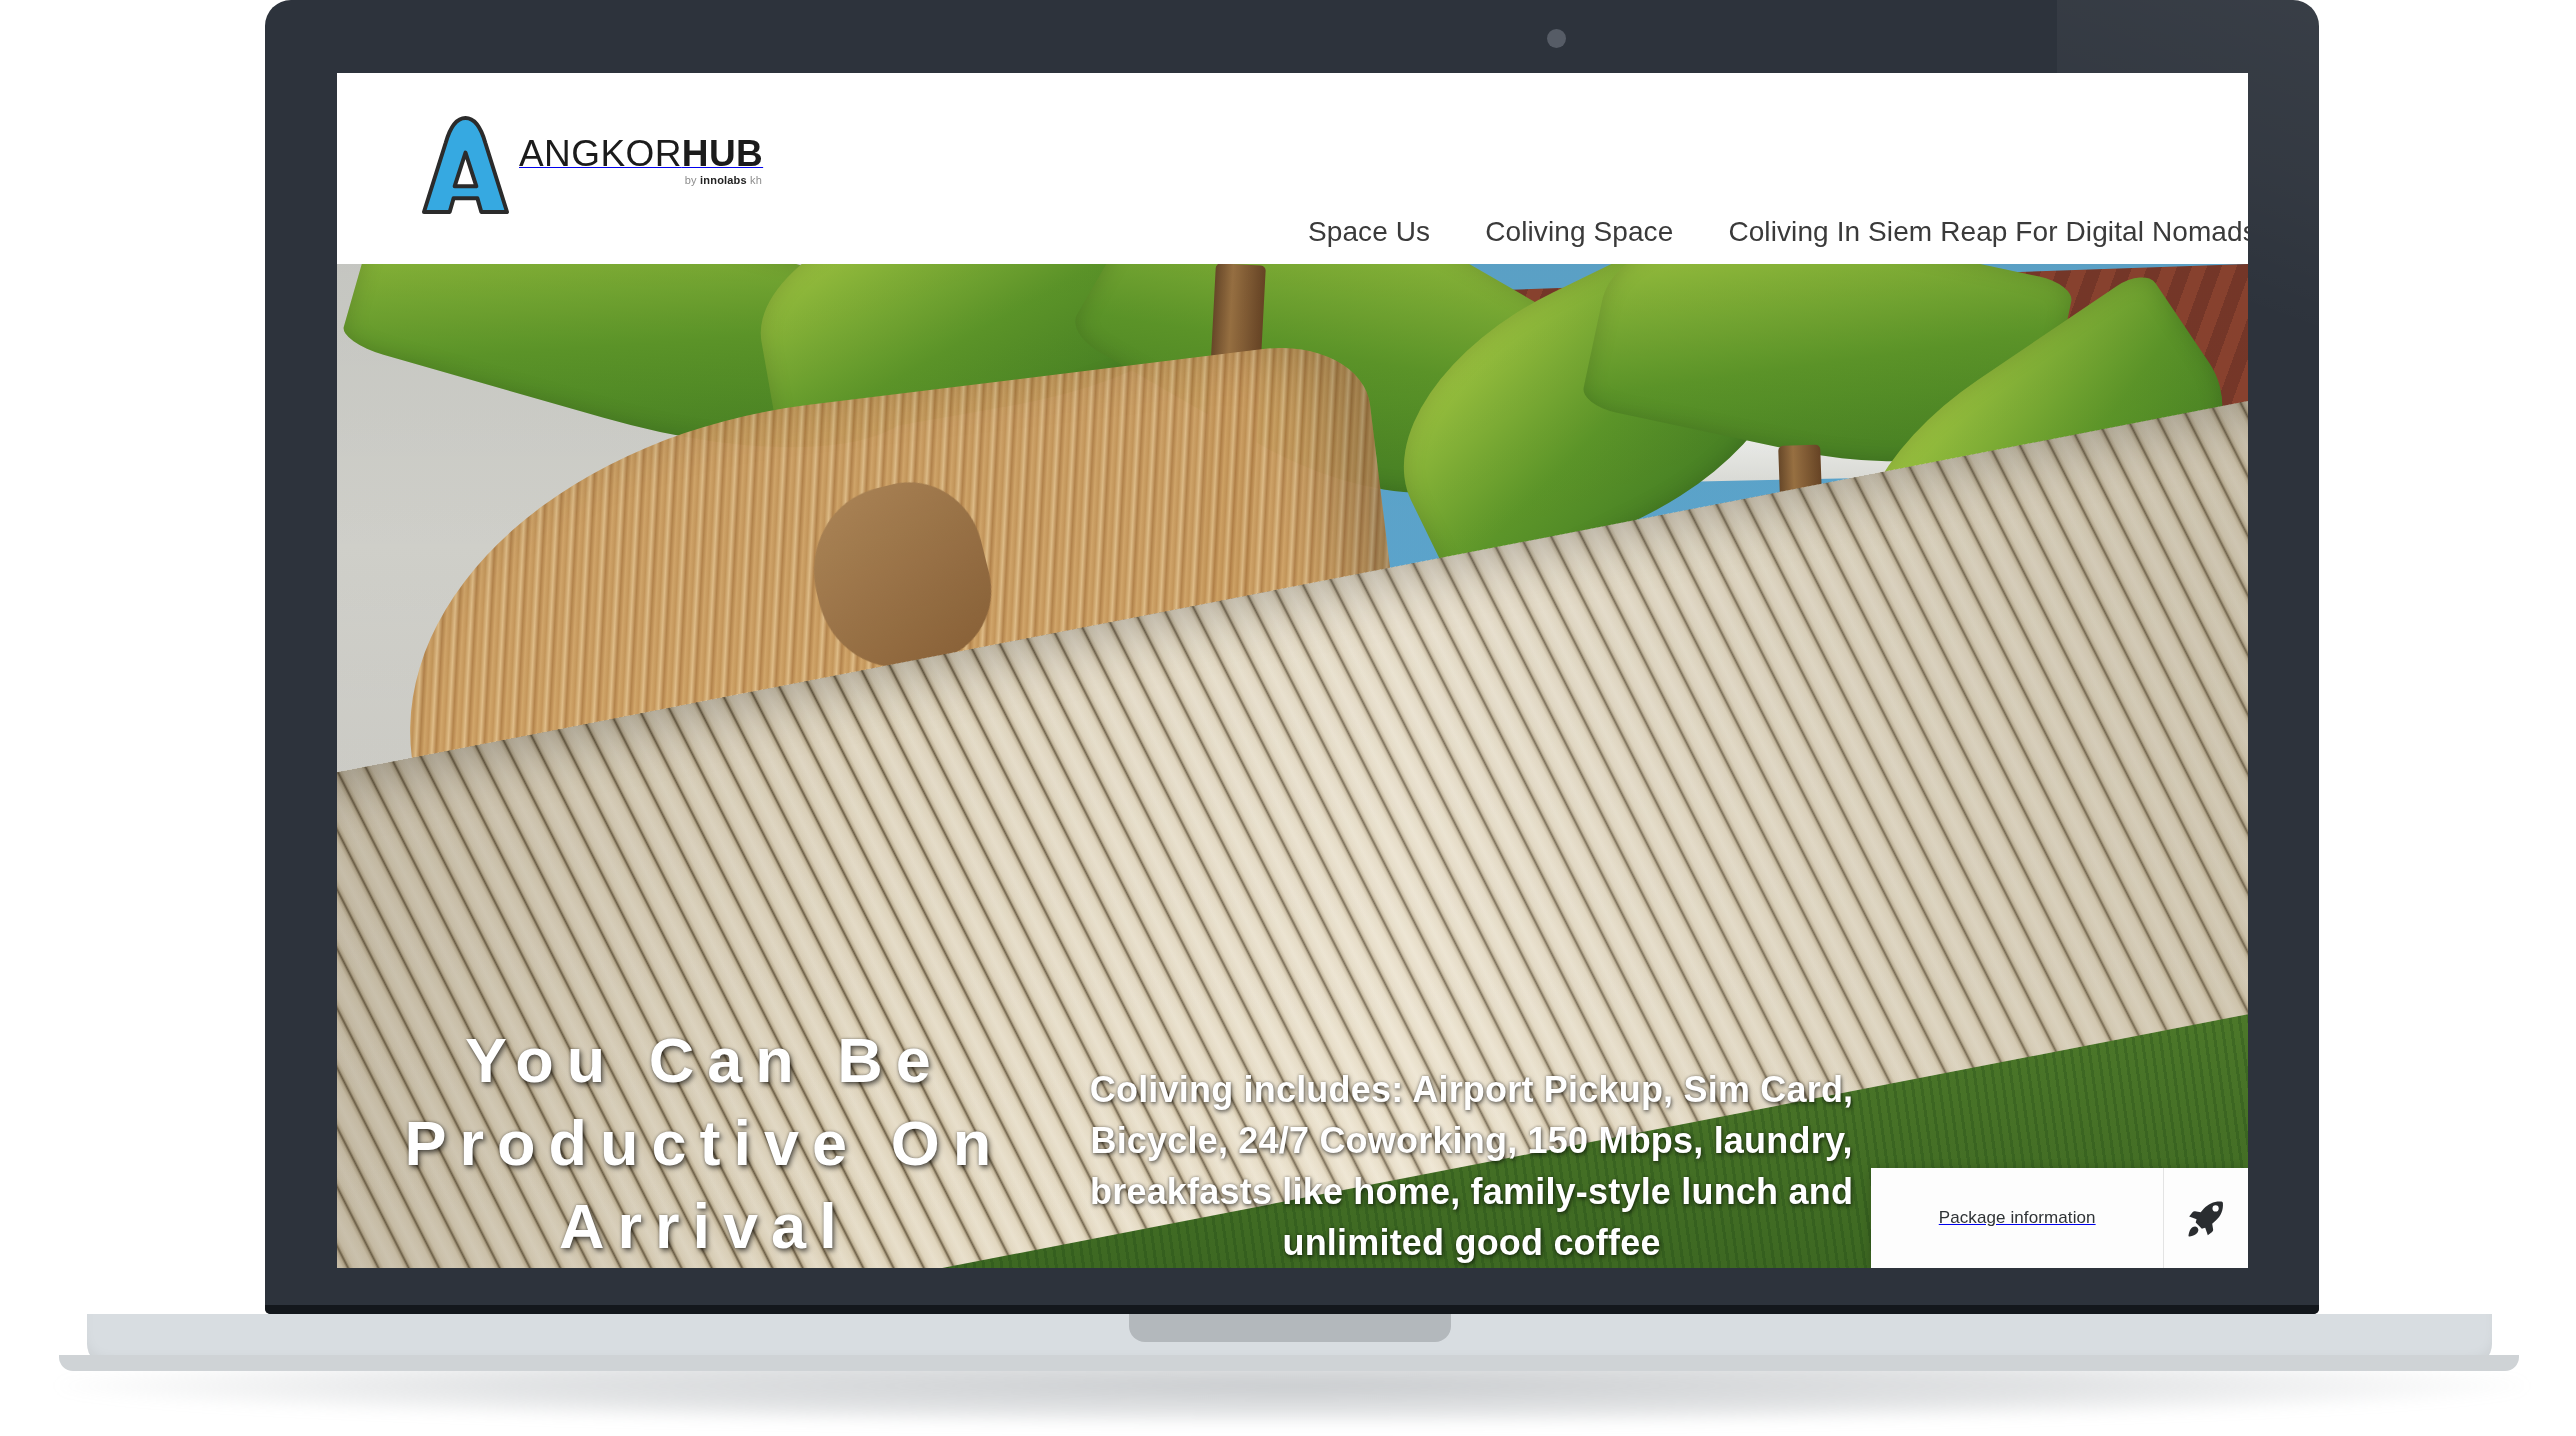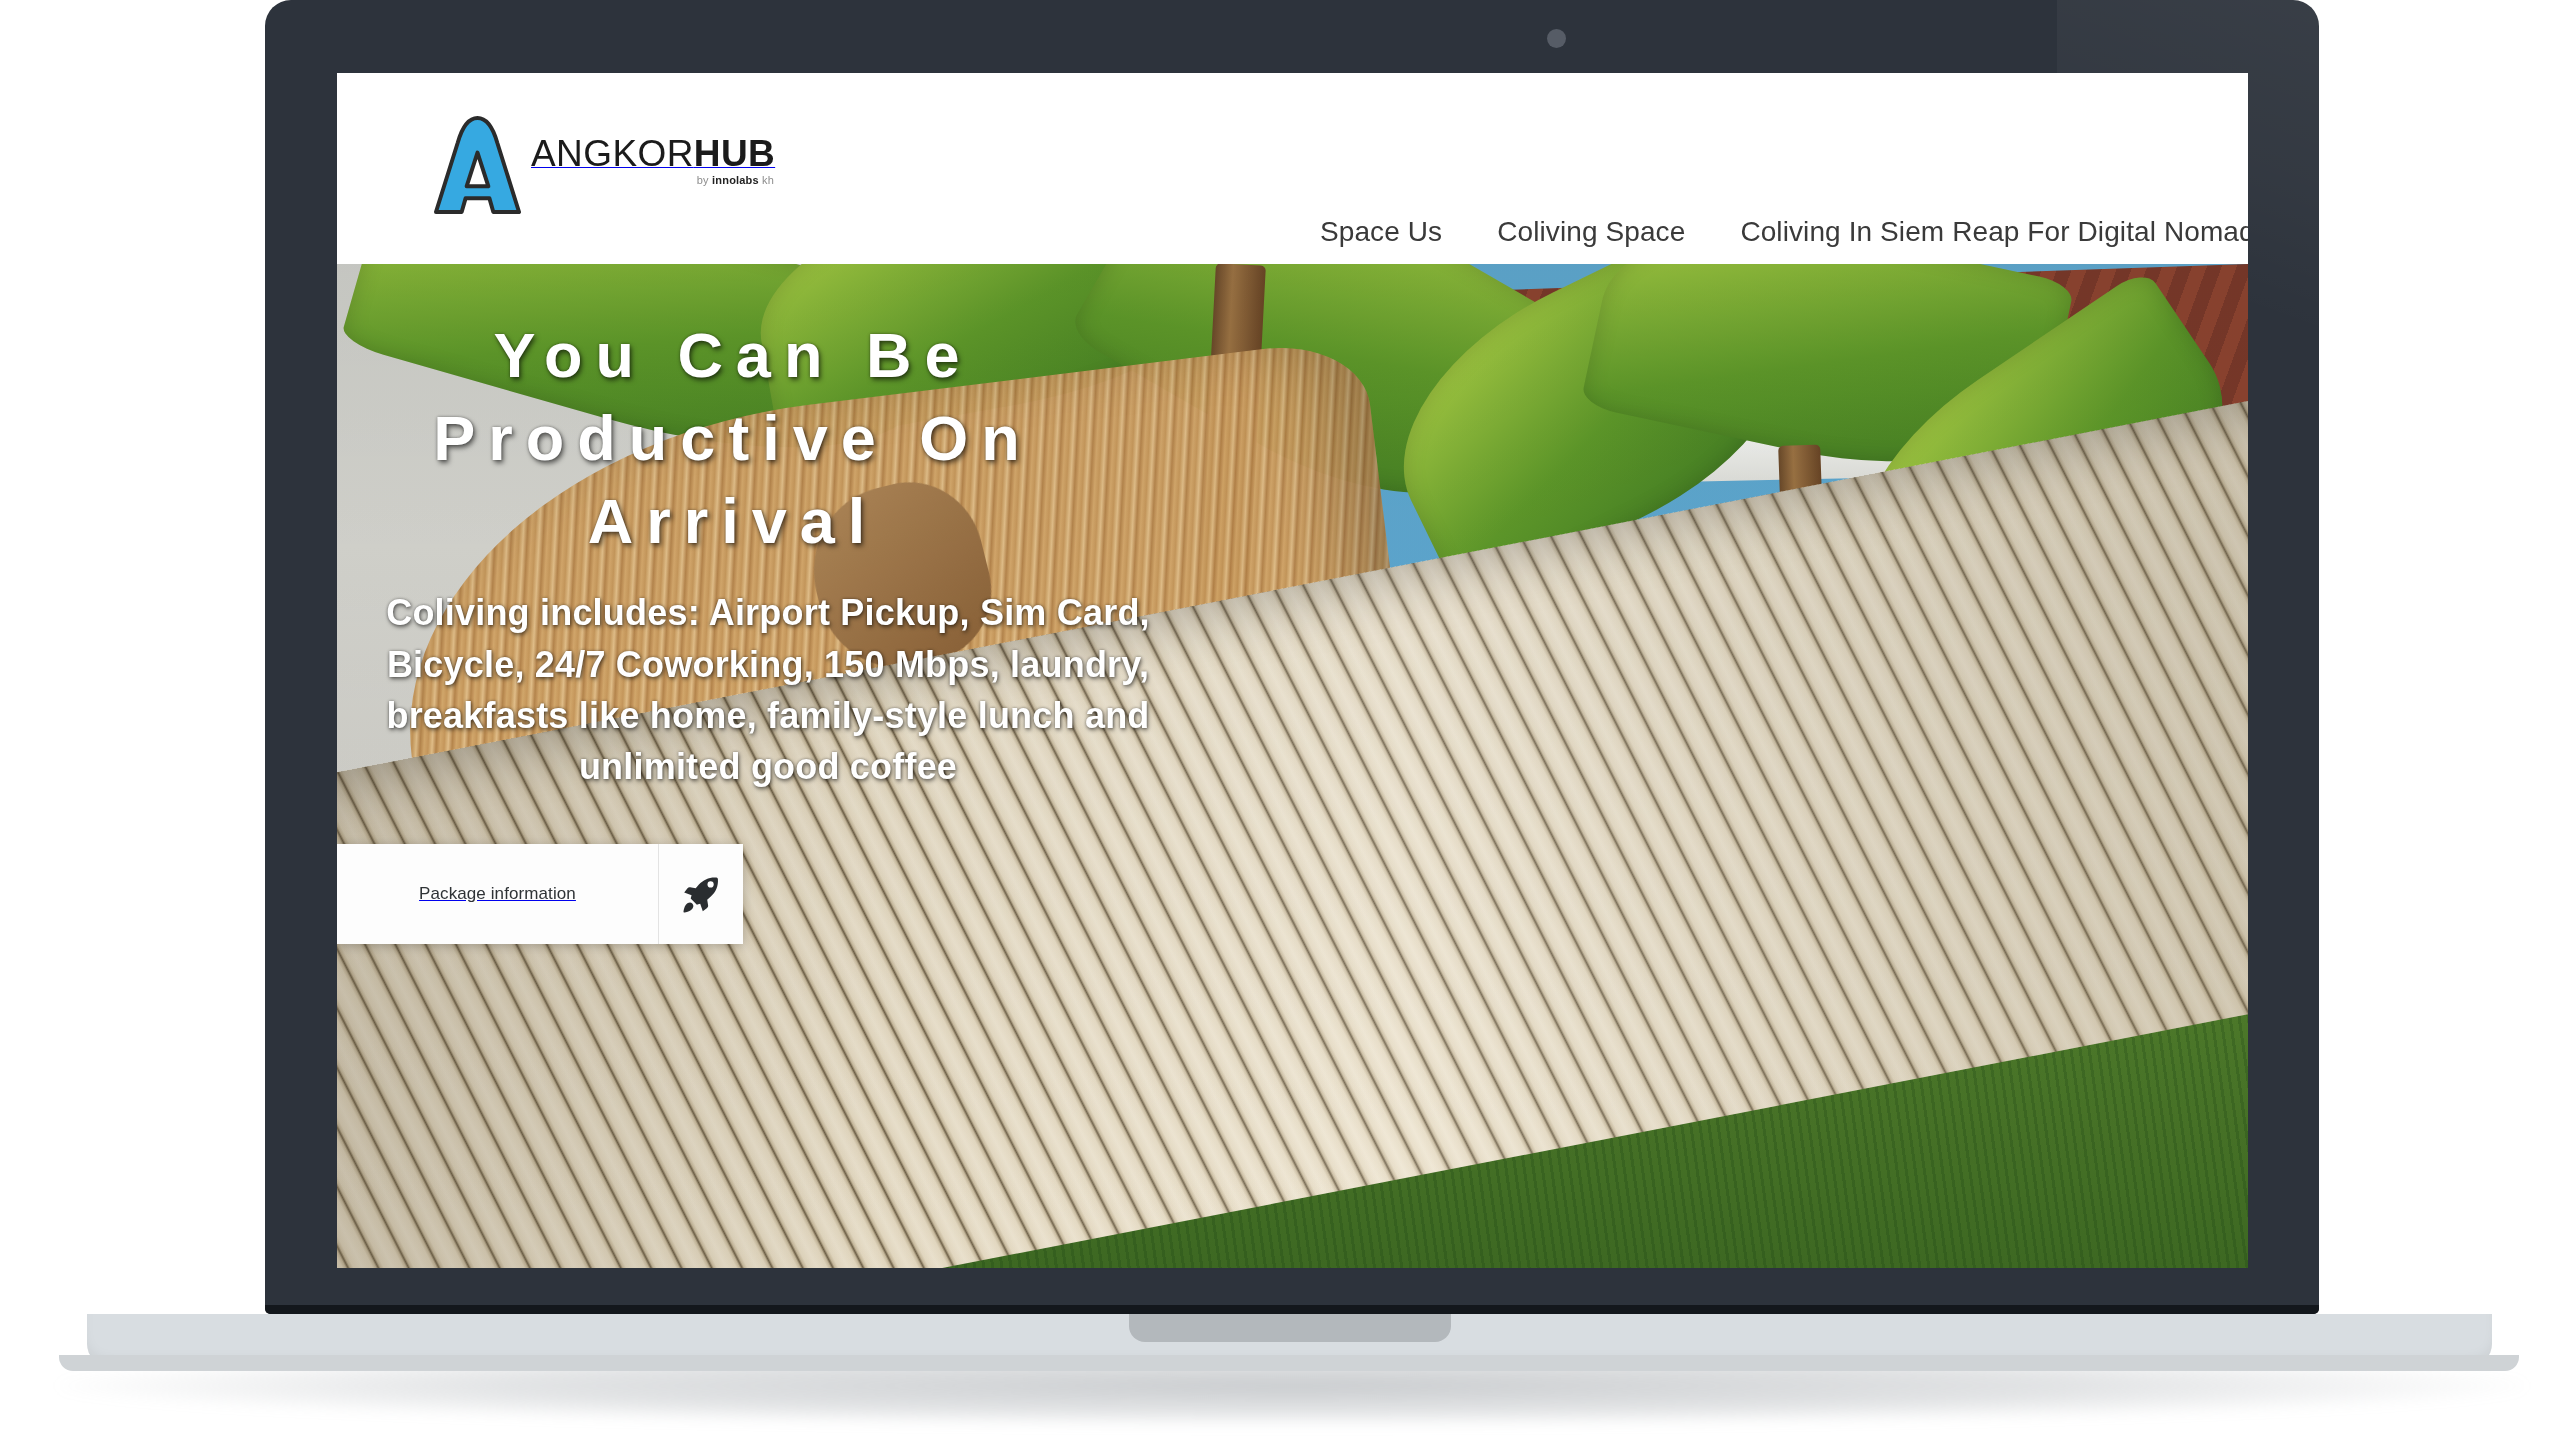--- a/index.html
+++ b/index.html
@@ -58,21 +58,21 @@
   }
 
   
   .screen{
     position:absolute; left:337px; top:73px; width:1911px; height:1195px;
     overflow:hidden; background:#fff;
   }
 
   
   .site-header{
-    position:absolute; left:12px; top:0; width:100%; height:191px;
+    position:absolute; left:0; top:0; width:100%; height:191px;
     background:#ffffff; display:flex; align-items:center;
   }
   .logo-wrap{
     position:absolute; left:83px; top:40px;
     display:flex; align-items:flex-start;
   }
   .logo-mark{ position:relative; width:91px; height:107px; flex:none; }
   .logo-text{ margin-left:8px; margin-top:22px; position:relative; }
   .logo-word{
     font-size:37px; font-weight:400; letter-spacing:0.4px; color:#1b1b1b;
@@ -185,21 +185,21 @@
     filter:blur(0.6px);
   }
 
   .hero-overlay{
     position:absolute; inset:0;
     background:linear-gradient(180deg, rgba(0,0,0,.05) 0%, rgba(0,0,0,.02) 55%, rgba(0,0,0,0) 100%);
   }
 
   .hero-content{
     position:absolute; left:0; top:0; width:100%; height:100%;
-    display:flex; flex-direction:column; align-items:flex-start;
+    display:flex; align-items:flex-end;
   }
   .hero-title{
     margin-top:50px; width:792px; text-align:center;
     font-size:63px; line-height:1.32; font-weight:700; color:#ffffff;
     letter-spacing:13px;
     text-shadow:2px 3px 5px rgba(0,0,0,.55), 0 0 3px rgba(0,0,0,.40);
   }
   .hero-sub{
     margin-top:24px; width:862px; text-align:center;
     font-size:36px; line-height:1.42; font-weight:700; color:#ffffff;

